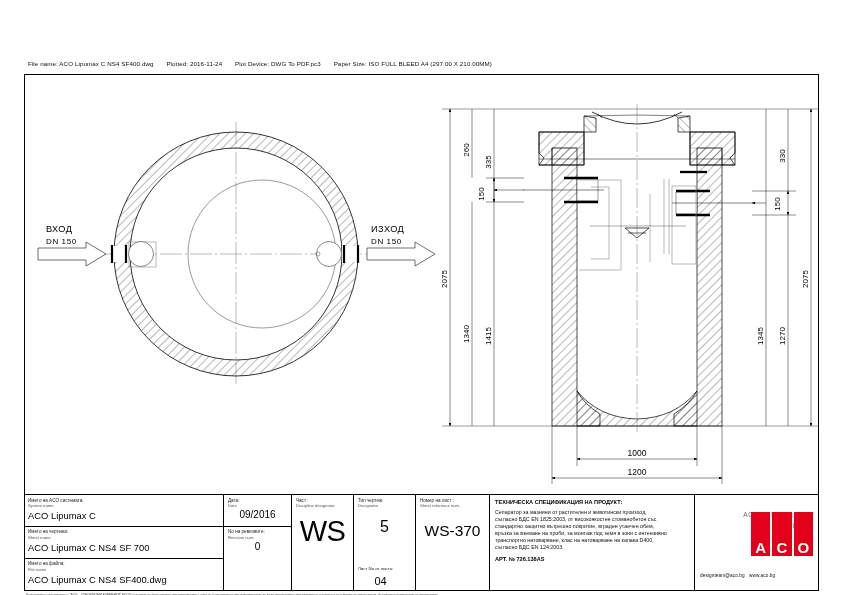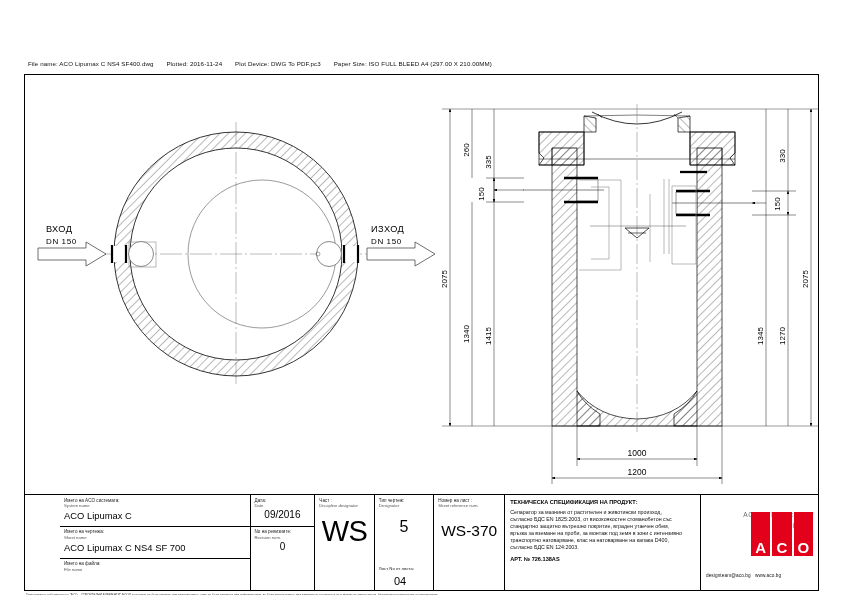--- a/index.html
+++ b/index.html
@@ -12,21 +12,21 @@
   .plot-header span{margin-right:11px;}
 
   .frame{position:absolute;left:24px;top:54px;width:795px;height:517px;
      border:0.8px solid #000;box-sizing:border-box;}
 
   
   .dwg{position:absolute;left:24px;top:54px;width:795px;height:420px;}
 
   
   .tb{position:absolute;left:24px;top:474px;width:795px;height:97px;
-      box-sizing:border-box;border-top:0.8px solid #000;padding-left:36px;}
+      box-sizing:border-box;border-top:0.8px solid #000;}
   .tb-row{display:flex;height:100%;}
   .cell{border-right:0.8px solid #000;box-sizing:border-box;position:relative;}
   .col-names{width:200px;}
   .nm-block{height:33.33%;box-sizing:border-box;border-bottom:0.8px solid #000;
       padding:2.5px 4px 0 4px;position:relative;}
   .nm-block:last-child{border-bottom:none;}
   .lbl-bg{font-size:4.6px;line-height:5.2px;color:#222;}
   .lbl-en{font-size:4.2px;line-height:5px;color:#555;}
   .nm-val{font-size:9.4px;line-height:11px;margin-top:2.5px;color:#000;}
 
@@ -282,20 +282,21 @@
           <div class="nm-val">ACO Lipumax C</div>
         </div>
         <div class="nm-block">
           <div class="lbl-bg">Името на чертежа:</div>
           <div class="lbl-en">Sheet name</div>
           <div class="nm-val">ACO Lipumax C  NS4 SF 700</div>
         </div>
         <div class="nm-block">
           <div class="lbl-bg">Името на файла:</div>
           <div class="lbl-en">File name</div>
+          <div class="nm-val">ACO Lipumax C NS4 SF400.dwg</div>
         </div>
       </div>
 
       <div class="cell col-scale">
         <div class="sc-block">
           <div class="lbl-bg">Дата:</div>
           <div class="lbl-en">Date</div>
           <div class="sc-val">09/2016</div>
         </div>
         <div class="sc-block">

